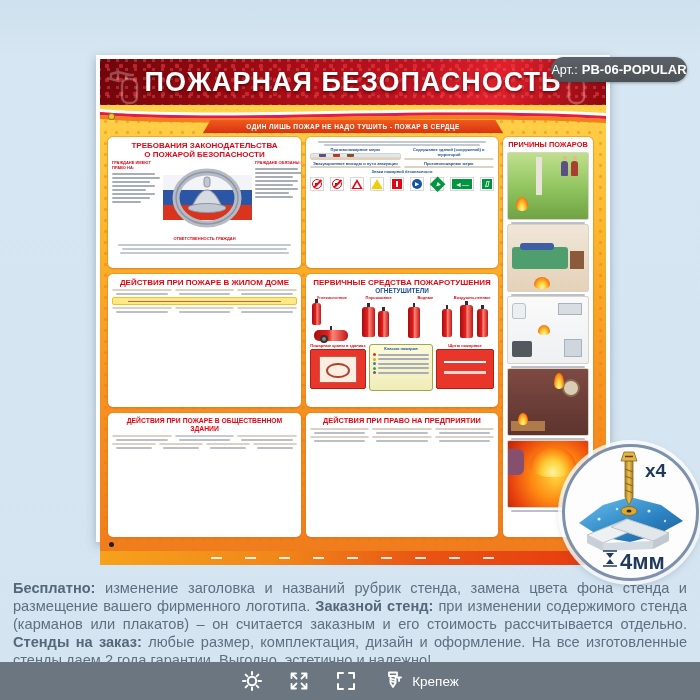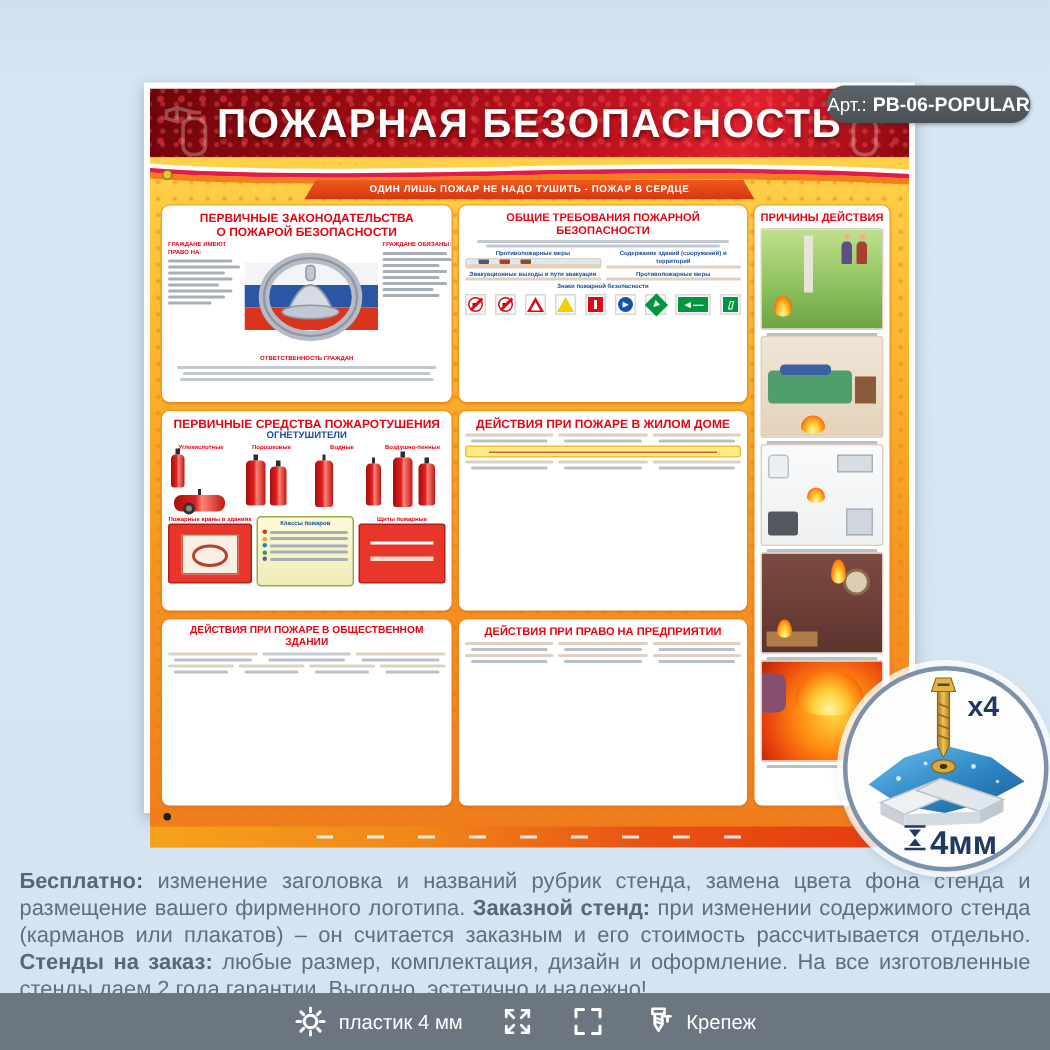--- a/index.html
+++ b/index.html
@@ -207,21 +207,21 @@
 
       <div class="ribbon-row">
         <div class="dotstrip"></div>
         <div class="ribbon">ОДИН ЛИШЬ ПОЖАР НЕ НАДО ТУШИТЬ - ПОЖАР В СЕРДЦЕ</div>
         <div class="dotstrip"></div>
       </div>
 
       <div class="p-grid">
 
         <div class="panel">
-          <div class="pt pt8">ПЕРВИЧНЫЕ ЗАКОНОДАТЕЛЬСТВА</div>
+          <div class="pt pt8">ТРЕБОВАНИЯ ЗАКОНОДАТЕЛЬСТВА</div>
           <div class="pt pt8" style="margin-top:-2px">О ПОЖАРОЙ БЕЗОПАСНОСТИ</div>
           <div class="lawgrid">
             <div class="lawcol">
               <div class="redhead">ГРАЖДАНЕ ИМЕЮТ ПРАВО НА:</div>
               <div class="tl w90"></div>
                   <div class="tl"></div>
                   <div class="tl w80"></div>
                   <div class="tl w90"></div>
               <div class="tl w70"></div>
                   <div class="tl w90"></div>
@@ -252,21 +252,20 @@
                   <div class="tl w80"></div>
             </div>
           </div>
           <div class="redhead" style="text-align:center;margin-top:2px">ОТВЕТСТВЕННОСТЬ ГРАЖДАН</div>
           <div class="tl s" style="margin:2px 6px 0"></div>
           <div class="tl s" style="margin:2px 10px 0"></div>
           <div class="tl s" style="margin:2px 8px 0"></div>
         </div>
 
         <div class="panel">
-          <div class="pt pt75">ОБЩИЕ ТРЕБОВАНИЯ ПОЖАРНОЙ БЕЗОПАСНОСТИ</div>
           <div class="tl s" style="margin:1px 8px"></div>
               <div class="tl s" style="margin:1px 14px"></div>
           <div class="row" style="margin-top:2px">
             <div class="cell">
               <div class="bluehead">Противопожарные меры</div>
               <div class="il bg-room" style="height:26px">
                 <span class="pf c1" style="left:8px;bottom:2px"></span>
                 <span class="pf c3" style="left:22px;bottom:2px"></span>
                 <span class="pf c4" style="left:36px;bottom:2px"></span>
               </div>
@@ -320,21 +319,21 @@
             <span class="sg wide">
                   <i class="sq-grn g2">◄—</i>
                 </span>
             <span class="sg">
                   <i class="sq-grn g3">▯</i>
                 </span>
           </div>
         </div>
 
         <div class="panel" style="grid-row:1 / span 3; grid-column:3;">
-          <div class="pt pt75">ПРИЧИНЫ ДЕЙСТВИЯ</div>
+          <div class="pt pt75">ПРИЧИНЫ ПОЖАРОВ</div>
           <div class="cell" style="height:72px">
             <div class="il bg-forest">
               <span style="position:absolute;left:28px;top:4px;width:6px;height:38px;background:#e8e4da"></span>
               <span class="pf c3" style="right:10px;top:8px"></span>
               <span class="pf c1" style="right:20px;top:8px"></span>
               <span class="flame" style="left:8px;bottom:8px;width:12px;height:14px"></span>
             </div>
                 <div class="cap"></div>
           </div>
           <div class="cell" style="height:72px">
@@ -364,20 +363,74 @@
               <span class="flame" style="right:24px;top:4px;width:10px;height:16px"></span>
             </div>
                 <div class="cap"></div>
           </div>
           <div class="cell" style="height:72px">
             <div class="il bg-fire">
               <span style="position:absolute;left:0;top:8px;width:16px;height:26px;background:#864f6e;border-radius:0 6px 6px 0"></span>
               <span class="flame" style="left:22px;top:6px;width:46px;height:30px"></span>
             </div>
                 <div class="cap"></div>
+          </div>
+        </div>
+
+        <div class="panel">
+          <div class="pt pt8">ДЕЙСТВИЯ ПРИ ПОЖАРЕ В ЖИЛОМ ДОМЕ</div>
+          <div class="row">
+            <div class="cell">
+              <div class="il bg-peach" style="height:37px">
+                
+                
+              </div>
+                  <div class="cap"></div>
+            </div>
+            <div class="cell">
+              <div class="il bg-room" style="height:37px">
+                
+                
+                
+              </div>
+                  <div class="cap"></div>
+            </div>
+            <div class="cell">
+              <div class="il bg-room" style="height:37px">
+                
+                
+                
+              </div>
+                  <div class="cap"></div>
+            </div>
+          </div>
+          <div class="note"></div>
+          <div class="row">
+            <div class="cell">
+              <div class="il bg-peach" style="height:37px">
+                
+                
+                
+                
+              </div>
+                  <div class="cap"></div>
+            </div>
+            <div class="cell">
+              <div class="il bg-room" style="height:37px">
+                
+                
+              </div>
+                  <div class="cap"></div>
+            </div>
+            <div class="cell">
+              <div class="il bg-room" style="height:37px">
+                
+              </div>
+                  <div class="cap"></div>
+            </div>
           </div>
         </div>
 
         <div class="panel">
           <div class="pt pt8">ПЕРВИЧНЫЕ СРЕДСТВА ПОЖАРОТУШЕНИЯ</div>
           <div class="bluehead" style="font-size:6.4px;margin-top:-2px">ОГНЕТУШИТЕЛИ</div>
           <div class="row" style="margin-top:1px">
             <div class="cell">
                   <div class="redhead" style="text-align:center">Углекислотные</div>
                 </div>
@@ -436,74 +489,20 @@
               </div>
             </div>
             <div class="cell" style="max-width:58px">
               <div class="redhead" style="text-align:center">Щиты пожарные</div>
               <div class="shieldbox" style="height:40px;margin-top:1px"></div>
             </div>
           </div>
         </div>
 
         <div class="panel">
-          <div class="pt pt8">ДЕЙСТВИЯ ПРИ ПОЖАРЕ В ЖИЛОМ ДОМЕ</div>
-          <div class="row">
-            <div class="cell">
-              <div class="il bg-peach" style="height:37px">
-                
-                
-              </div>
-                  <div class="cap"></div>
-            </div>
-            <div class="cell">
-              <div class="il bg-room" style="height:37px">
-                
-                
-                
-              </div>
-                  <div class="cap"></div>
-            </div>
-            <div class="cell">
-              <div class="il bg-room" style="height:37px">
-                
-                
-                
-              </div>
-                  <div class="cap"></div>
-            </div>
-          </div>
-          <div class="note"></div>
-          <div class="row">
-            <div class="cell">
-              <div class="il bg-peach" style="height:37px">
-                
-                
-                
-                
-              </div>
-                  <div class="cap"></div>
-            </div>
-            <div class="cell">
-              <div class="il bg-room" style="height:37px">
-                
-                
-              </div>
-                  <div class="cap"></div>
-            </div>
-            <div class="cell">
-              <div class="il bg-room" style="height:37px">
-                
-              </div>
-                  <div class="cap"></div>
-            </div>
-          </div>
-        </div>
-
-        <div class="panel">
           <div class="pt pt7">ДЕЙСТВИЯ ПРИ ПОЖАРЕ В ОБЩЕСТВЕННОМ ЗДАНИИ</div>
           <div class="row">
             <div class="cell">
               <div class="il bg-peach" style="height:44px">
                 
                 
                 
               </div>
                   <div class="cap"></div>
             </div>
@@ -680,21 +679,20 @@
           <line x1="17.5" y1="11" x2="20" y2="11"></line>
             <line x1="15.6" y1="15.6" x2="17.4" y2="17.4"></line>
           <line x1="11" y1="17.5" x2="11" y2="20"></line>
             <line x1="6.4" y1="15.6" x2="4.6" y2="17.4"></line>
           <line x1="4.5" y1="11" x2="2" y2="11"></line>
             <line x1="6.4" y1="6.4" x2="4.6" y2="4.6"></line>
           <line x1="11" y1="4.5" x2="11" y2="2"></line>
             <line x1="15.6" y1="6.4" x2="17.4" y2="4.6"></line>
         </g>
       </svg>
-      <span>пластик 4 мм</span>
     </div>
     <div class="fitem">
       <svg width="22" height="22" viewBox="0 0 22 22">
         <g stroke="#fff" stroke-width="1.8" fill="none" stroke-linecap="round" stroke-linejoin="round">
           <path d="M8.5,8.5 L3.5,3.5 M3.5,8 V3.5 H8"></path>
           <path d="M13.5,8.5 L18.5,3.5 M14,3.5 H18.5 V8"></path>
           <path d="M13.5,13.5 L18.5,18.5 M18.5,14 V18.5 H14"></path>
           <path d="M8.5,13.5 L3.5,18.5 M8,18.5 H3.5 V14"></path>
         </g>
       </svg>

